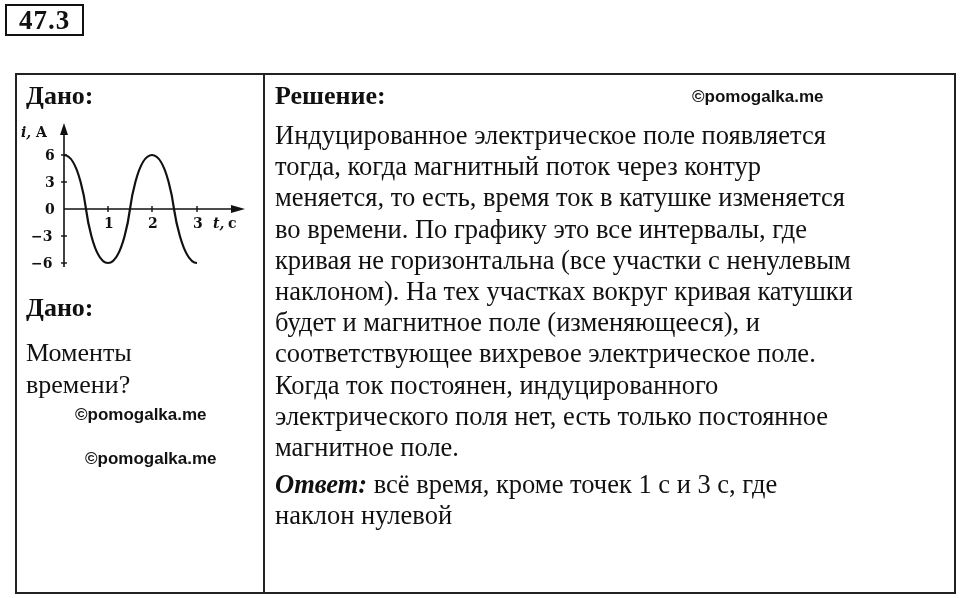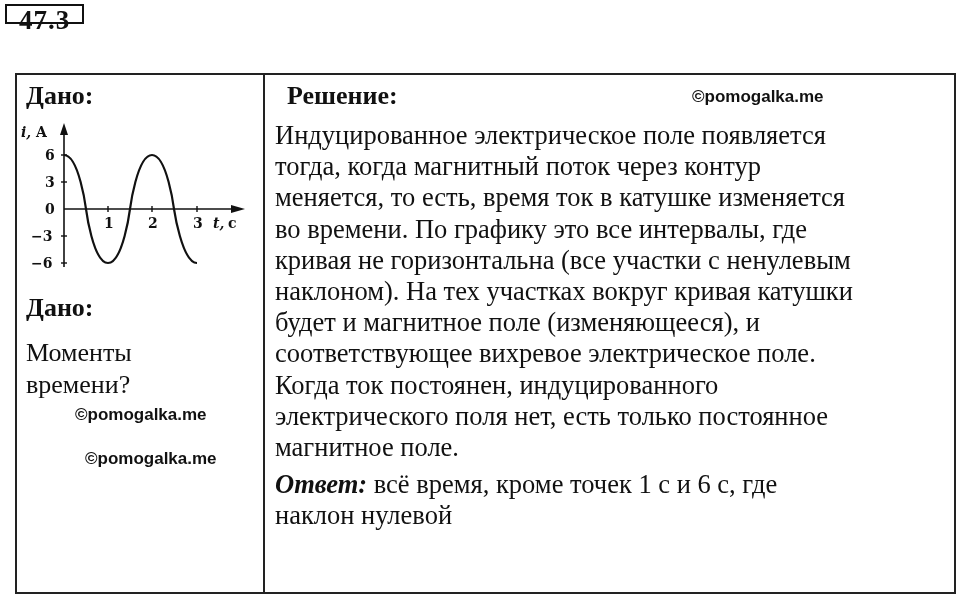--- a/index.html
+++ b/index.html
@@ -1,18 +1,18 @@
 <!DOCTYPE html>
 <html><head>
 <meta charset="utf-8">
 <style>
   html, body { margin:0; padding:0; background:#ffffff; }
   body { width:960px; height:598px; position:relative; overflow:hidden;
          font-family:"Liberation Serif", serif; color:#111; }
-  .num-box { position:absolute; left:5px; top:4px; width:79px; height:20px;
+  .num-box { position:absolute; left:5px; top:4px; width:79px; height:32px;
              border:2px solid #111; box-sizing:border-box;
              font-weight:bold; font-size:27px; line-height:28px;
              text-align:center; letter-spacing:1px; }
   .tbl { position:absolute; left:15px; top:73px; width:941px; height:521px;
          border:2px solid #222; box-sizing:border-box; }
   .divider { position:absolute; left:246px; top:0; width:2px; height:100%; background:#222; }
   .left { position:absolute; left:0; top:0; width:212px; height:100%; }
   .right { position:absolute; left:248px; top:0; right:0; height:100%; }
   .h { font-weight:bold; font-size:26px; position:absolute; }
   .graph { position:absolute; left:0; top:42px; width:230px; height:160px; }
@@ -76,31 +76,31 @@
       <div>Моменты</div>
       <div>времени?</div>
     </div>
     <div class="wm" style="left:58px; top:330px;">©pomogalka.me</div>
     <div class="wm" style="left:68px; top:374px;">©pomogalka.me</div>
   </div>
 
   <div class="divider"></div>
 
   <div class="right">
-    <div class="h" style="left:22px; top:6px;">Решение:</div>
+    <div class="h" style="left:10px; top:6px;">Решение:</div>
     <div class="wm" style="left:427px; top:12px;">©pomogalka.me</div>
     <div class="body-text">
       <p>Индуцированное электрическое поле появляется</p>
       <p>тогда, когда магнитный поток через контур</p>
       <p>меняется, то есть, время ток в катушке изменяется</p>
       <p>во времени. По графику это все интервалы, где</p>
       <p>кривая не горизонтальна (все участки с ненулевым</p>
       <p>наклоном). На тех участках вокруг кривая катушки</p>
       <p>будет и магнитное поле (изменяющееся), и</p>
       <p>соответствующее вихревое электрическое поле.</p>
       <p>Когда ток постоянен, индуцированного</p>
       <p>электрического поля нет, есть только постоянное</p>
       <p>магнитное поле.</p>
-      <p class="answer"><b>Ответ:</b><span> всё время, кроме точек 1 с и 6 с, где</span></p>
+      <p class="answer"><b>Ответ:</b><span> всё время, кроме точек 1 с и 3 с, где</span></p>
       <p>наклон нулевой</p>
     </div>
   </div>
 </div>
 
 </body></html>

